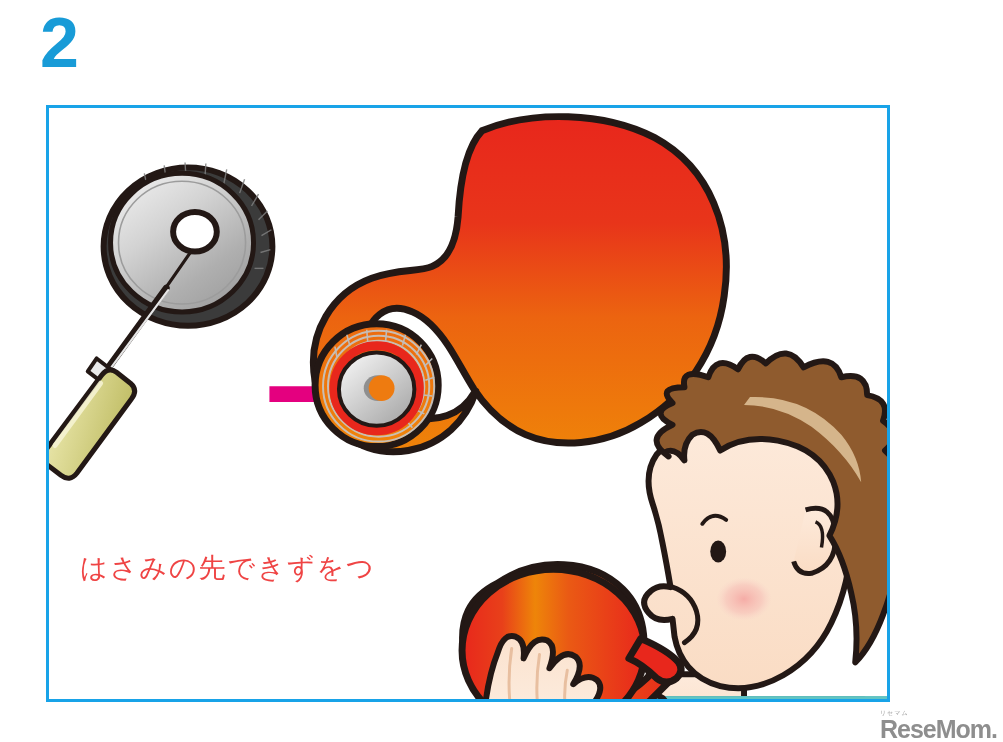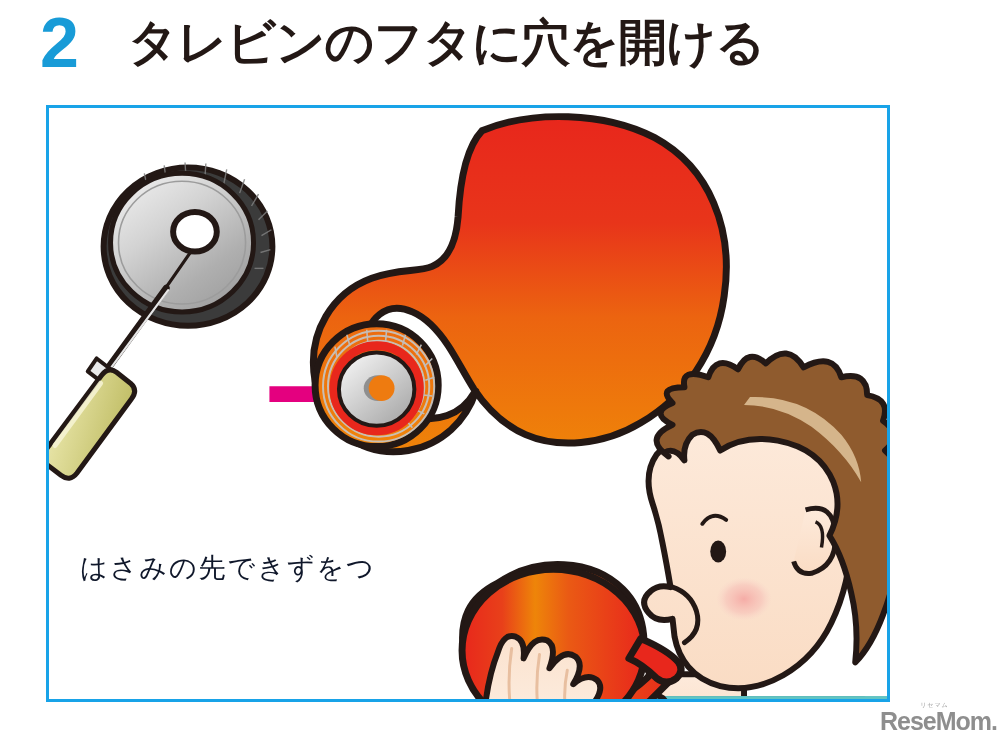--- a/index.html
+++ b/index.html
@@ -72,32 +72,32 @@
   }
 
   
   #caption {
     position: absolute;
     left: 80px;
     top: 547px;
     width: 370px;
     font-size: 27px;
     line-height: 1.52;
-    color: #0f172a;
+    color: #ef4444;
     letter-spacing: 2px;
     font-family: "DejaVu Sans", sans-serif;
   }
   #caption .cap-line { display: block; white-space: nowrap; }
 
   
   #watermark {
     position: absolute;
     right: 6px;
-    bottom: 8px;
-    text-align: center;
+    bottom: 0;
+    text-align: left;
     line-height: 1;
   }
   #watermark-ruby {
     display: block;
     font-size: 6px;
     color: #9a9a9a;
     letter-spacing: 1px;
     margin-right: 8px;
     margin-bottom: 1px;
     font-family: "DejaVu Sans", sans-serif;
@@ -111,21 +111,20 @@
     font-family: "Liberation Sans", sans-serif;
   }
 </style>
 </head>
 <body>
 
 <div id="page">
 
   <div id="header">
     <div id="step-number">2</div>
-    <div id="step-title">タレビンのフタに穴を開ける</div>
   </div>
 
   <div id="illus-frame">
     <svg id="illus-svg" viewBox="0 0 844 597" preserveAspectRatio="none">
       <defs>
 
         <linearGradient id="gBigBalloon" x1="0" y1="0" x2="0" y2="1">
           <stop offset="0%" stop-color="#E8271C"></stop>
           <stop offset="32%" stop-color="#E8351A"></stop>
           <stop offset="60%" stop-color="#EC6410"></stop>

